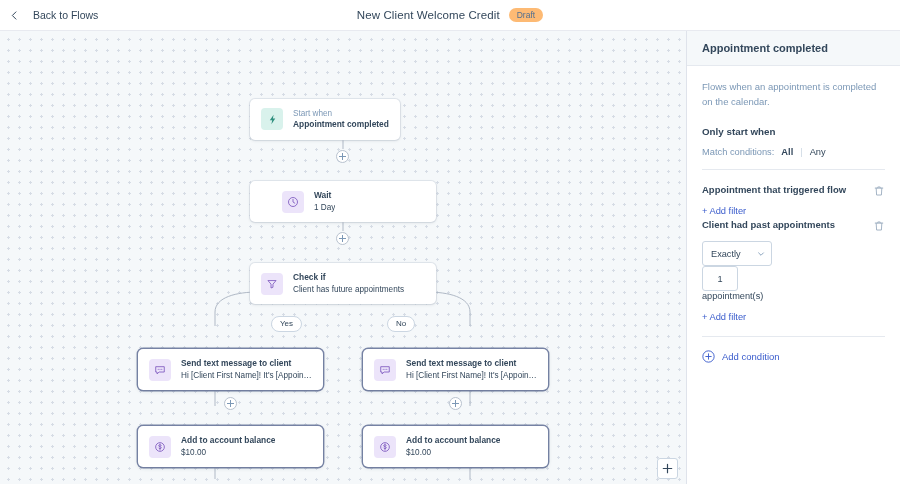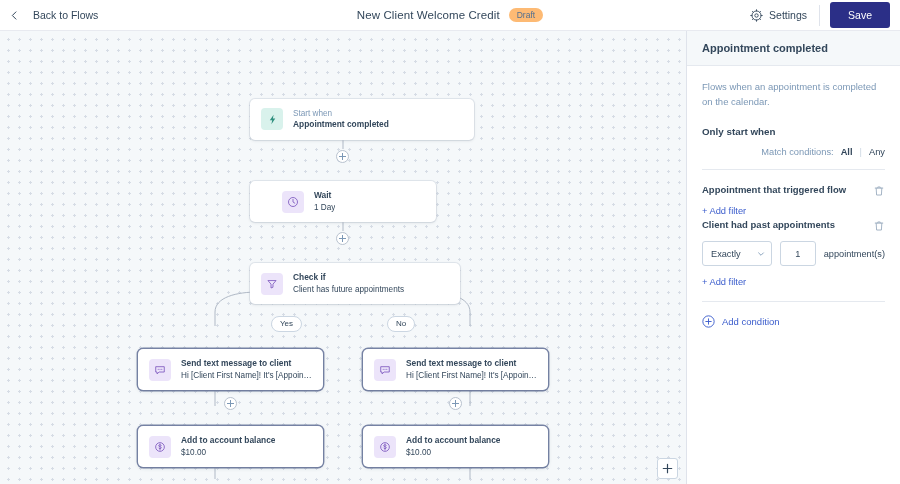--- a/index.html
+++ b/index.html
@@ -138,42 +138,42 @@
   .panel-header {
     background: #f5f8fa;
     border-bottom: 1px solid #e5e9ef;
     padding: 11px 15px;
   }
   .panel-header-title { font-size: 11px; color: #33475b; font-weight: bold; }
   .panel-body { padding: 14px 15px 10px 15px; flex: 1; overflow-y: auto; }
   .panel-desc { font-size: 9.5px; color: #7c98b6; line-height: 1.55; margin-bottom: 17px; }
   .panel-h2 { font-size: 9.8px; color: #33475b; font-weight: bold; margin-bottom: 10px; }
 
-  .match-row { display: flex; align-items: center; gap: 7px; font-size: 9.3px; color: #7c98b6; justify-content: flex-end; }
+  .match-row { display: flex; align-items: center; gap: 7px; font-size: 9.3px; color: #7c98b6; }
   .match-label { color: #7c98b6; }
   .match-opt { color: #33475b; font-weight: bold; cursor: pointer; }
   .match-opt.inactive { color: #33475b; font-weight: normal; }
   .match-sep { color: #cbd6e2; }
 
   .divider { height: 1px; background: #e5e9ef; margin: 12px 0 13px 0; }
 
   .cond-head { display: flex; align-items: center; justify-content: space-between; }
   .cond-title { font-size: 9.5px; color: #33475b; font-weight: bold; }
   .trash-btn { width: 12px; height: 12px; cursor: pointer; display: block; opacity: .6; }
 
   .add-filter {
     font-size: 9.3px; color: #3a5ccc; cursor: pointer;
     margin-top: 11px; display: inline-block;
   }
 
   .and-sep { display: flex; align-items: center; gap: 8px; margin: 13px 0 13px 0; }
   .and-sep .line { flex: 1; height: 1px; background: #e5e9ef; }
   .and-sep .word { font-size: 9.3px; color: #516f90; }
 
-  .field-row { display: flex; align-items: center; gap: 8px; margin-top: 11px; }
+  .field-row { display: flex; gap: 0; margin-top: 11px; flex-direction: column; }
   .select-box {
     border: 1px solid #cbd6e2; border-radius: 3px;
     height: 25px; width: 70px;
     display: flex; align-items: center; justify-content: space-between;
     padding: 0 6px 0 8px;
     font-size: 9.2px; color: #33475b; background: #fff; cursor: pointer;
   }
   .chev { width: 8px; height: 8px; display: block; }
   .num-box {
     border: 1px solid #cbd6e2; border-radius: 3px;
@@ -203,35 +203,20 @@
           </svg>
       </span>
       <span>Back to Flows</span>
     </div>
 
     <div class="title-wrap">
       <span class="flow-title">New Client Welcome Credit</span>
       <span class="draft-badge">Draft</span>
     </div>
 
-    <div class="topbar-right">
-      <div class="settings-btn">
-        <span class="gear-icon">
-          <svg viewBox="0 0 16 16" width="13" height="13">
-            <circle cx="8" cy="8" r="5.6" fill="none" stroke="#33475b" stroke-width="1.1"></circle>
-            <circle cx="8" cy="8" r="2.1" fill="none" stroke="#33475b" stroke-width="1.1"></circle>
-            <g stroke="#33475b" stroke-width="1.1" stroke-linecap="round">
-              <path d="M8 .9v1.6M8 13.5v1.6M.9 8h1.6M13.5 8h1.6M3 3l1.1 1.1M11.9 11.9L13 13M13 3l-1.1 1.1M4.1 11.9L3 13"></path>
-            </g>
-          </svg>
-        </span>
-        <span>Settings</span>
-      </div>
-      <button class="save-btn">Save</button>
-    </div>
   </div>
 
   <div class="body">
 
     <div class="canvas">
 
       <svg class="edges" viewBox="0 0 686 453" preserveAspectRatio="none">
         <g fill="none" stroke="#b0b9c6" stroke-width="1">
 
           <path d="M343 78 L343 118"></path>
@@ -249,21 +234,21 @@
           <path d="M215 330 L215 375"></path>
 
           <path d="M470 330 L470 375"></path>
 
           <path d="M215 403 L215 448"></path>
 
           <path d="M470 403 L470 448"></path>
         </g>
       </svg>
 
-      <div class="node" style="left:250px; top:68px; width:224px;align-items:center;">
+      <div class="node" style="left:250px; top:68px; width:150px;align-items:center;">
         <span class="node-icon ic-start">
           <svg viewBox="0 0 14 14" width="11" height="11">
               <path d="M8.4 1L3.6 8.1h3L5.6 13l4.9-7.2h-3L8.4 1z" fill="#2f8f7e"></path>
             </svg>
         </span>
         <span class="node-text">
           <span class="node-label" style="display:block">Start when</span>
           <span class="node-title" style="display:block">Appointment completed</span>
         </span>
       </div>
@@ -278,21 +263,21 @@
           </svg>
         </span>
         <span class="node-text">
           <span class="node-title" style="display:block">Wait</span>
           <span class="node-sub" style="display:block">1 Day</span>
         </span>
       </div>
 
       <div class="plus-node" style="left:336px; top:201px;"></div>
 
-      <div class="node" style="left:250px; top:232px; width:210px;">
+      <div class="node" style="left:250px; top:232px; width:186px;">
         <span class="node-icon ic-purple">
           <svg viewBox="0 0 16 16" width="12" height="12">
             <path d="M2.6 3.4h10.8L9.3 8.2v4.1L6.7 13.3V8.2L2.6 3.4z" fill="none" stroke="#7b55bd" stroke-width="1.1" stroke-linejoin="round"></path>
           </svg>
         </span>
         <span class="node-text">
           <span class="node-title" style="display:block">Check if</span>
           <span class="node-sub" style="display:block">Client has future appointments</span>
         </span>
       </div>

